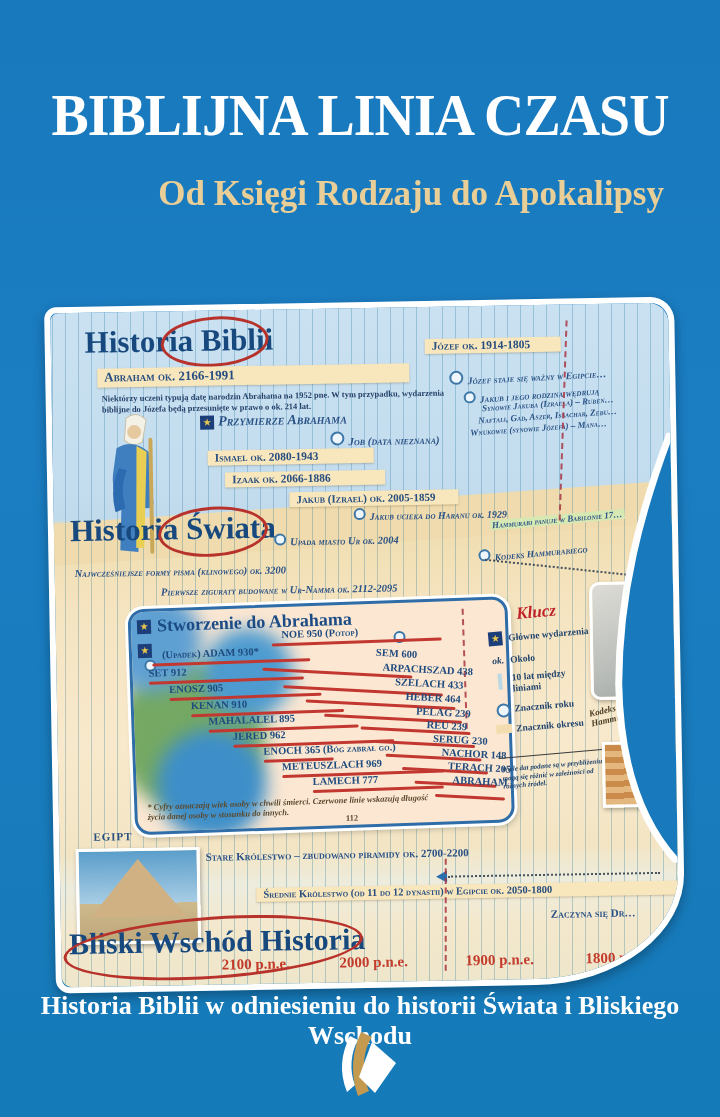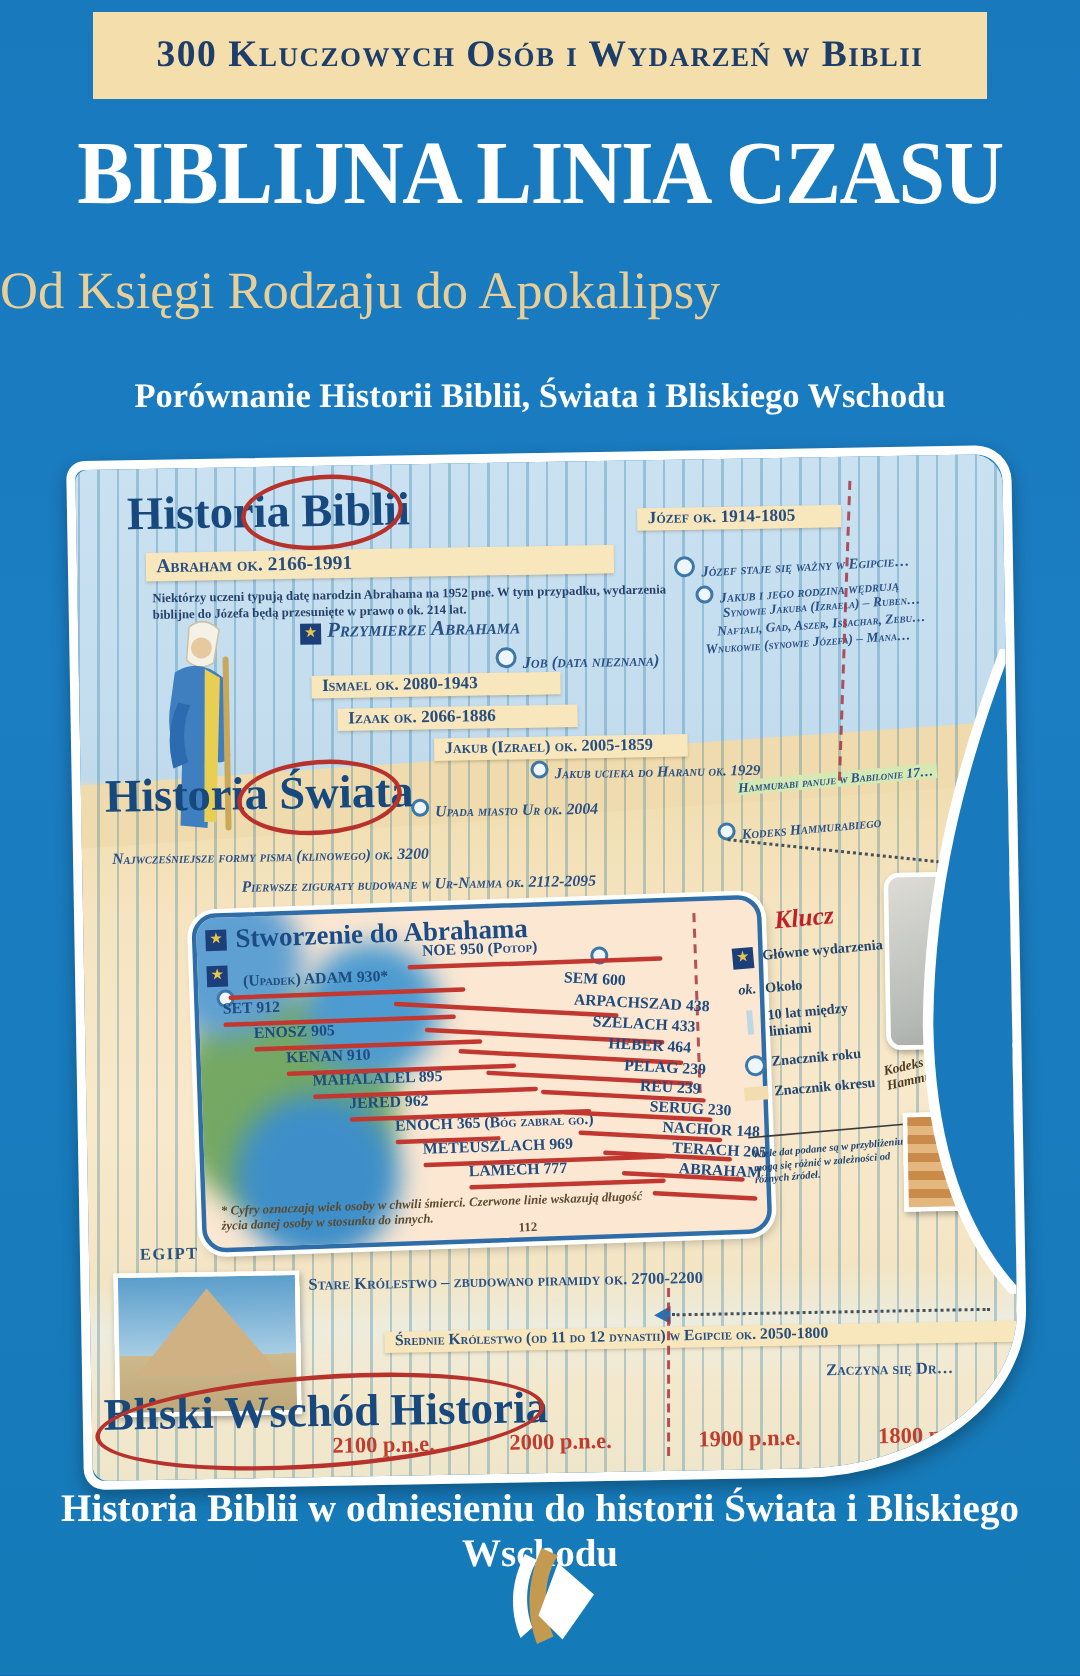--- a/index.html
+++ b/index.html
@@ -7,21 +7,21 @@
          background:linear-gradient(180deg,#1879bd 0,#1b7dc2 40%,#157ab8 100%);
          font-family:"Liberation Serif", serif;}
   .abs{position:absolute;}
 
   
   .banner{left:62px;top:8px;width:596px;height:58px;background:#f3deac;
           display:flex;align-items:center;justify-content:center;
           color:#1d3e6b;font-weight:bold;font-size:25px;font-variant:small-caps;letter-spacing:1px;}
   .title{left:0;top:82px;width:720px;text-align:center;color:#ffffff;font-weight:bold;
          font-size:60px;letter-spacing:-1px;transform:scaleX(.93);line-height:1.1;}
-  .subtitle{left:0;top:174px;width:664px;text-align:left;color:#e9cf97;font-weight:normal;font-size:35px;}
+  .subtitle{left:0;top:174px;width:664px;text-align:right;color:#e9cf97;font-weight:bold;font-size:35px;}
   .range{left:0;top:220px;width:720px;text-align:center;color:#e9cf97;font-weight:bold;font-size:25px;}
   .tagline{left:0;top:251px;width:720px;text-align:center;color:#ffffff;font-weight:bold;font-size:23px;}
 
   
   #poster{left:50px;top:302px;width:618px;height:674px;transform:rotate(-1deg);
           border:6px solid #fff;border-radius:12px 24px 150px 14px / 12px 24px 110px 14px;
           box-shadow:0 5px 12px rgba(0,0,0,.3);}
   #poster-inner{position:absolute;inset:0;overflow:hidden;
           border-radius:8px 20px 144px 10px / 8px 20px 104px 10px;
           background:linear-gradient(180deg,#c9e1f1 0,#c4ddee 170px,#c0daec 206px,
@@ -66,26 +66,22 @@
   .axisdate{color:#c33b2b;font-weight:bold;font-size:15px;white-space:nowrap;}
 
   
   .footer-cap{left:0;top:991px;width:720px;text-align:center;color:#fff;font-weight:bold;font-size:26px;}
 </style>
 </head>
 <body>
 
 <div id="stage">
 
-  <div class="abs banner">
-    <span>300 Kluczowych Osób i Wydarzeń w Biblii</span>
-  </div>
   <div class="abs title">BIBLIJNA LINIA CZASU</div>
   <div class="abs subtitle">Od Księgi Rodzaju do Apokalipsy</div>
-  <div class="abs tagline">Porównanie Historii Biblii, Świata i Bliskiego Wschodu</div>
 
   <div class="abs" id="poster">
   <div id="poster-inner">
     <div class="abs tanband"></div>
     <div class="abs stripes"></div>
 
     <div class="abs h1" style="left:34px;top:12px;">Historia Biblii</div>
     <div class="abs ellipse" style="left:110px;top:6px;width:102px;height:44px;"></div>
 
     <div class="abs bar" style="left:46px;top:56px;width:298px;font-size:13px;">Abraham ok. 2166-1991</div>

